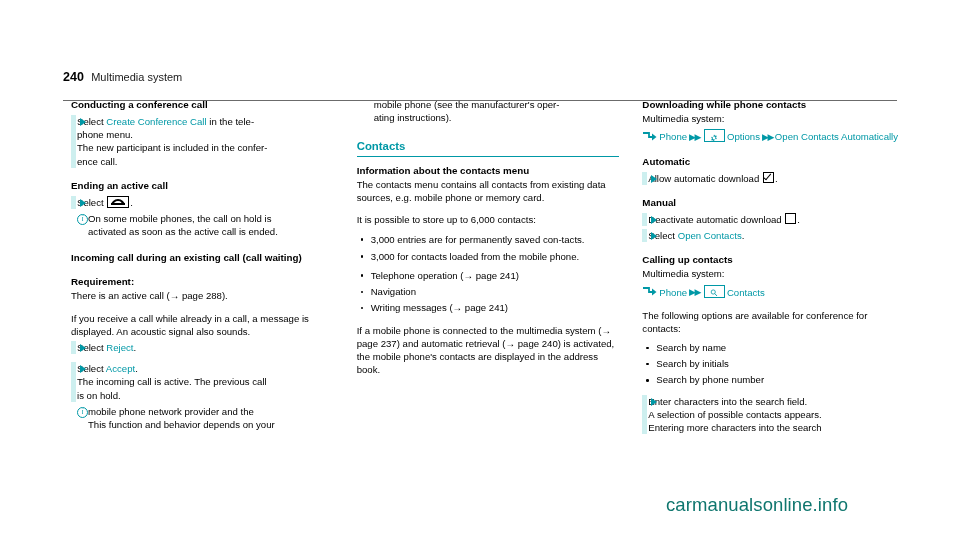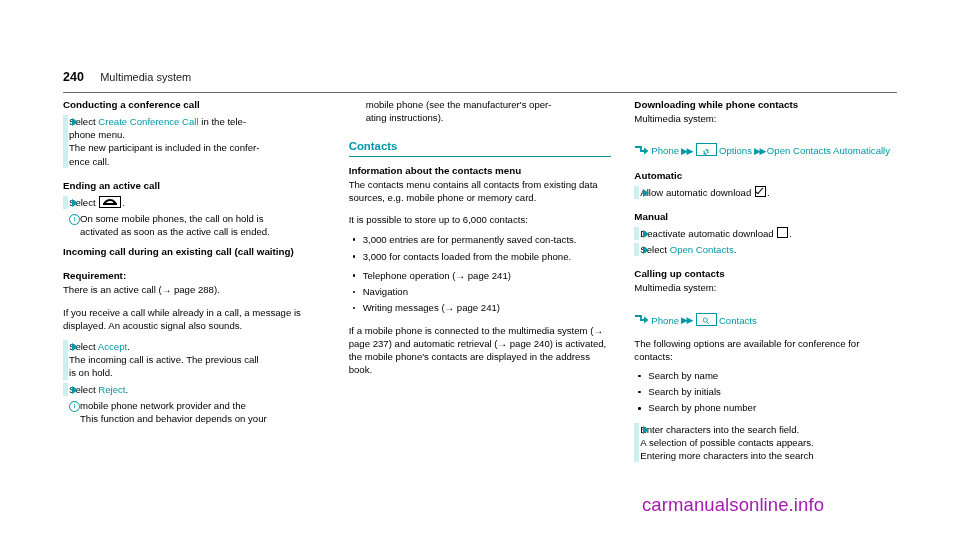--- a/index.html
+++ b/index.html
@@ -24,59 +24,59 @@
   }
 
   
   .page-header {
     position: absolute;
     left: 63px;
     top: 70px;
     width: 834px;
     display: flex;
     align-items: baseline;
-    gap: 16px;
+    gap: 7px;
     border-bottom: 1.3px solid #6b6b6b;
-    padding-bottom: 8px;
+    padding-bottom: 16px;
   }
   .page-number {
     font-size: 12.5px;
     font-weight: bold;
     letter-spacing: 0.1px;
   }
   .page-chapter {
     font-size: 11px;
     font-weight: normal;
     color: #1a1a1a;
   }
 
   
   .columns {
     position: absolute;
-    left: 63px;
+    left: 71px;
     top: 98px;
     width: 834px;
     display: flex;
     gap: 23px;
   }
   .col {
     width: 263px;
     font-size: 9.6px;
     line-height: 13.2px;
   }
 
   
   h2.sub {
     font-size: 9.8px;
     font-weight: bold;
     margin: 0 0 1px 0;
     line-height: 13px;
   }
   h2.sub.spaced { margin-top: 11px; }
-  h2.sub.spaced-lg { margin-top: 7px; }
+  h2.sub.spaced-lg { margin-top: 13px; }
 
   .sec-head {
     color: #0098a6;
     font-size: 11.4px;
     font-weight: bold;
     border-bottom: 1.6px solid #0098a6;
     padding-bottom: 2.5px;
     margin: 15px 0 7px 0;
     line-height: 14px;
   }
@@ -151,21 +151,21 @@
     left: 4px;
     top: 5.5px;
     width: 2.6px; height: 2.6px;
     border-radius: 50%;
     background: #000;
   }
   .bullets.tight li { margin-bottom: 3px; }
 
   
   .teal { color: #0098a6; }
-  .mm-line { color: #0098a6; line-height: 14px; margin-top: 18px; }
+  .mm-line { color: #0098a6; line-height: 14px; margin-top: 4px; }
 
   .box-icon {
     display: inline-block;
     vertical-align: -2.5px;
     border: 1px solid #000;
     width: 20px;
     height: 10.5px;
     position: relative;
     margin: 0 1px;
     background: #fff;
@@ -250,24 +250,24 @@
     display: inline-block;
     color: #0098a6;
     font-size: 9px;
     letter-spacing: -1.5px;
     vertical-align: 0px;
     margin: 0 2px;
   }
 
   .watermark {
     position: absolute;
-    left: 642px;
+    left: 666px;
     top: 494px;
     font-size: 18.5px;
-    color: #a21caf;
+    color: #0f766e;
     font-family: "Liberation Sans", sans-serif;
     letter-spacing: 0.1px;
     white-space: nowrap;
   }
 </style>
 </head>
 <body>
 
 <div class="page">
 
@@ -310,36 +310,36 @@
         <span class="ntext">activated as soon as the active call is ended.</span>
       </div>
 
       <h2 class="sub spaced-lg">Incoming call during an existing call (call waiting)</h2>
 
       <h2 class="sub spaced">Requirement:</h2>
       <p class="para">There is an active call (→ page 288).</p>
 
       <p class="para gap">If you receive a call while already in a call, a message is displayed. An acoustic signal also sounds.</p>
 
+      <div class="action">
+        <span class="marker"></span>
+        <span class="atext">
+          <span>Select</span>
+          <span class="teal">Reject</span><span>.</span>
+        </span>
+      </div>
+
       <div class="action" style="margin-top:8px">
         <span class="marker"></span>
         <span class="atext">
           <span>Select</span>
           <span class="teal">Accept</span><span>.</span>
         </span>
         <span class="atext">The incoming call is active. The previous call</span>
         <span class="atext">is on hold.</span>
-      </div>
-
-      <div class="action">
-        <span class="marker"></span>
-        <span class="atext">
-          <span>Select</span>
-          <span class="teal">Reject</span><span>.</span>
-        </span>
       </div>
 
       <div class="note">
         <span class="imark">i</span>
         <span class="ntext">mobile phone network provider and the</span>
         <span class="ntext">This function and behavior depends on your</span>
       </div>
 
     </div>
 

